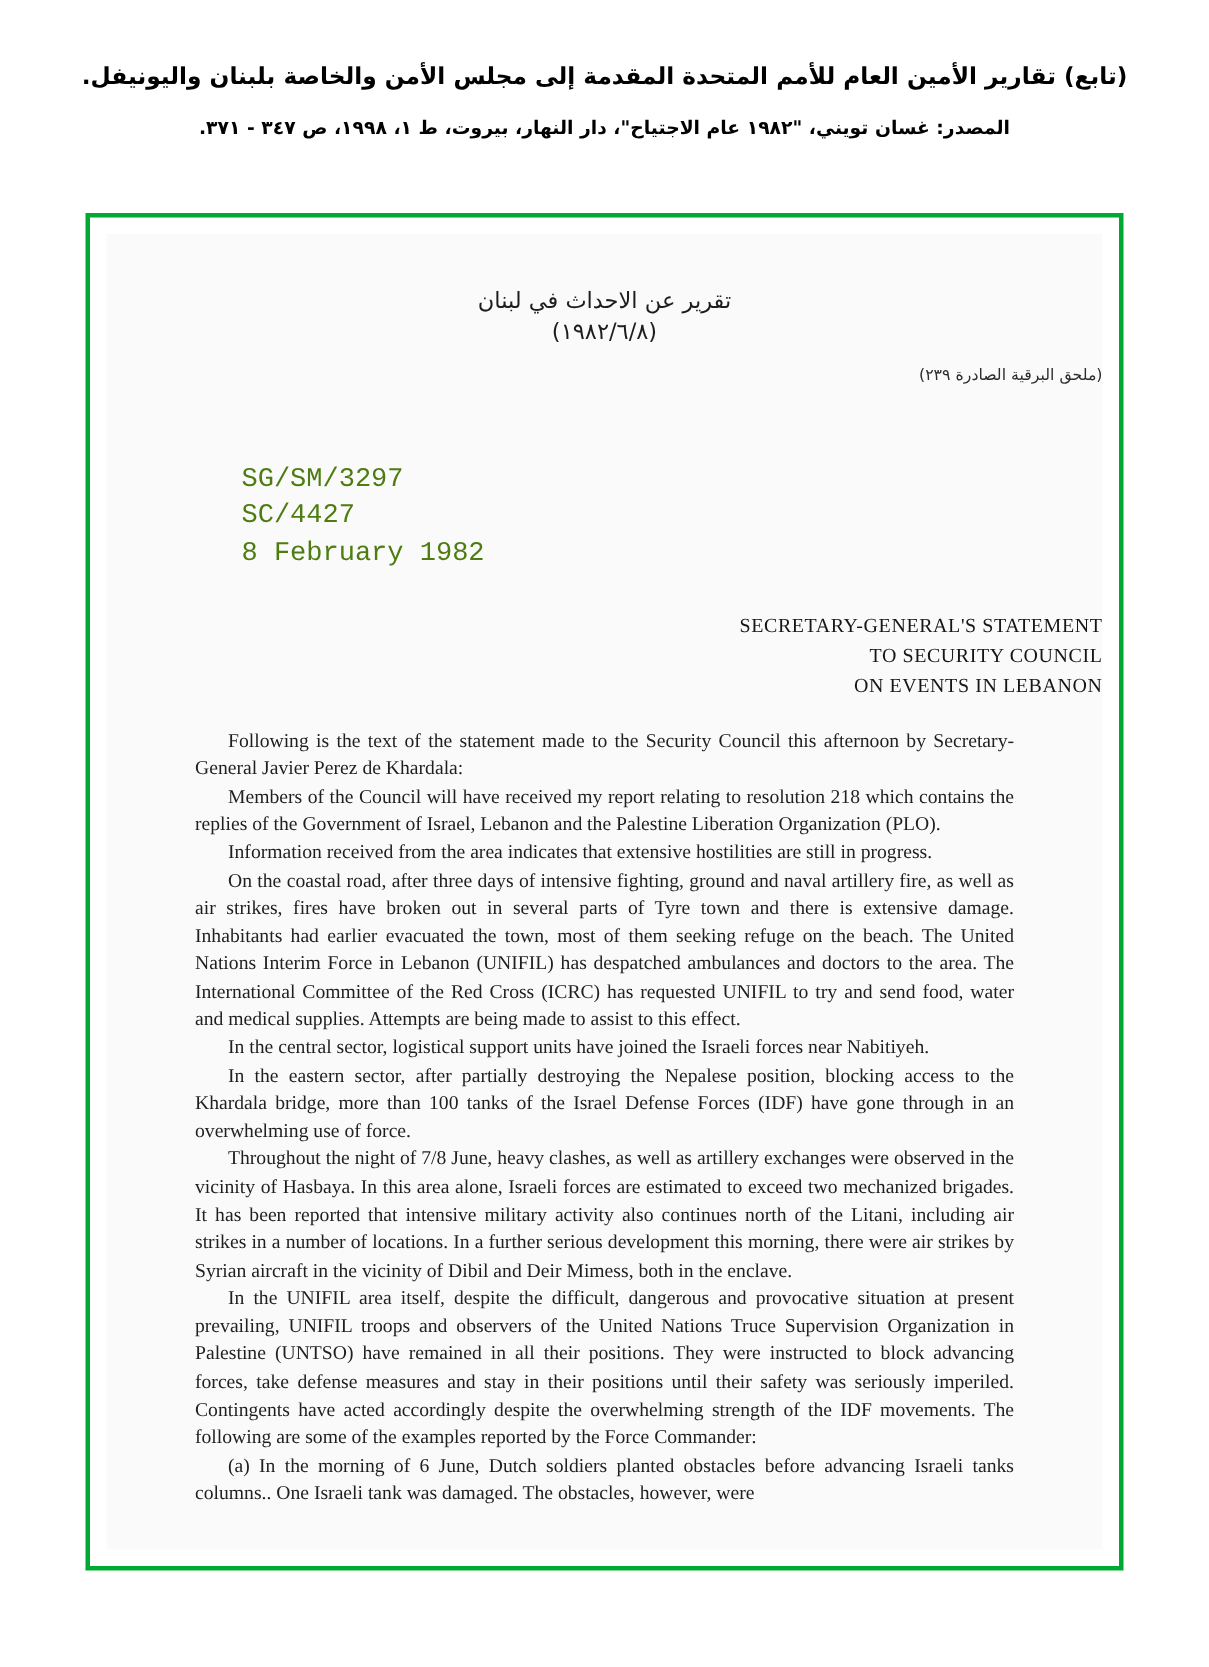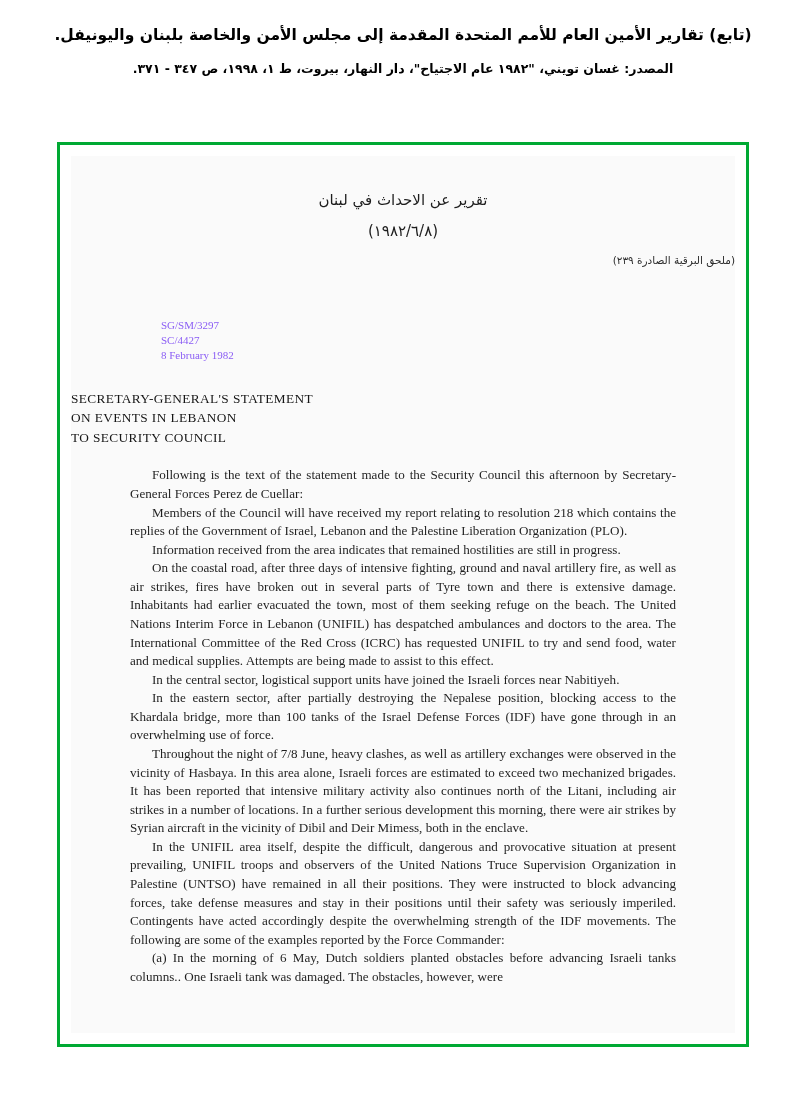--- a/index.html
+++ b/index.html
@@ -20,21 +20,21 @@
     width: 806px;
     height: 1111px;
     position: relative;
     box-sizing: border-box;
   }
 
   
   .arabic-header {
     direction: rtl;
     text-align: center;
-    padding-top: 24px;
+    padding-top: 40px;
   }
   .arabic-title {
     font-family: "DejaVu Sans", "Liberation Sans", sans-serif;
     font-weight: bold;
     font-size: 15.5px;
     letter-spacing: 0px;
     color: #000;
     line-height: 1.5;
   }
   .arabic-source {
@@ -76,43 +76,42 @@
   .scan-ar-title {
     font-family: "DejaVu Sans", "Liberation Sans", sans-serif;
     font-size: 15px;
     color: #1b1b1b;
     line-height: 1.6;
   }
   .scan-ar-date {
     font-family: "DejaVu Sans", "Liberation Sans", sans-serif;
     font-size: 15px;
     color: #1b1b1b;
-    margin-top: 10px;
   }
   .scan-ar-note {
     font-family: "DejaVu Sans", "Liberation Sans", sans-serif;
     font-size: 10.5px;
     color: #2a2a2a;
     margin-top: 14px;
     text-align: right;
   }
 
   
   .doc-refs {
     margin: 52px 0 0 90px;
-    font-family: Liberation Serif, serif;
-    font-size: 11px;
+    font-family: Liberation Mono, monospace;
+    font-size: 18px;
     line-height: 1.35;
-    color: #8b5cf6;
+    color: #4d7c0f;
   }
   .doc-refs div { white-space: pre; }
 
   
   .stmt-title {
-    text-align: left;
+    text-align: right;
     margin-top: 26px;
     font-family: "Liberation Serif", serif;
     font-size: 13.3px;
     letter-spacing: 0.4px;
     line-height: 1.5;
     color: #141414;
   }
 
   
   .body-text {
@@ -150,32 +149,32 @@
       </div>
 
       <div class="doc-refs">
         <div>SG/SM/3297</div>
         <div>SC/4427</div>
         <div>8 February 1982</div>
       </div>
 
       <div class="stmt-title">
         <div>SECRETARY-GENERAL'S STATEMENT</div>
+        <div>TO SECURITY COUNCIL</div>
         <div>ON EVENTS IN LEBANON</div>
-        <div>TO SECURITY COUNCIL</div>
       </div>
 
       <div class="body-text">
-        <p>Following is the text of the statement made to the Security Council this afternoon by Secretary-General Forces Perez de Cuellar:</p>
+        <p>Following is the text of the statement made to the Security Council this afternoon by Secretary-General Javier Perez de Khardala:</p>
         <p>Members of the Council will have received my report relating to resolution 218 which contains the replies of the Government of Israel, Lebanon and the Palestine Liberation Organization (PLO).</p>
-        <p>Information received from the area indicates that remained hostilities are still in progress.</p>
+        <p>Information received from the area indicates that extensive hostilities are still in progress.</p>
         <p>On the coastal road, after three days of intensive fighting, ground and naval artillery fire, as well as air strikes, fires have broken out in several parts of Tyre town and there is extensive damage. Inhabitants had earlier evacuated the town, most of them seeking refuge on the beach. The United Nations Interim Force in Lebanon (UNIFIL) has despatched ambulances and doctors to the area. The International Committee of the Red Cross (ICRC) has requested UNIFIL to try and send food, water and medical supplies. Attempts are being made to assist to this effect.</p>
         <p>In the central sector, logistical support units have joined the Israeli forces near Nabitiyeh.</p>
         <p>In the eastern sector, after partially destroying the Nepalese position, blocking access to the Khardala bridge, more than 100 tanks of the Israel Defense Forces (IDF) have gone through in an overwhelming use of force.</p>
         <p>Throughout the night of 7/8 June, heavy clashes, as well as artillery exchanges were observed in the vicinity of Hasbaya. In this area alone, Israeli forces are estimated to exceed two mechanized brigades. It has been reported that intensive military activity also continues north of the Litani, including air strikes in a number of locations. In a further serious development this morning, there were air strikes by Syrian aircraft in the vicinity of Dibil and Deir Mimess, both in the enclave.</p>
         <p>In the UNIFIL area itself, despite the difficult, dangerous and provocative situation at present prevailing, UNIFIL troops and observers of the United Nations Truce Supervision Organization in Palestine (UNTSO) have remained in all their positions. They were instructed to block advancing forces, take defense measures and stay in their positions until their safety was seriously imperiled. Contingents have acted accordingly despite the overwhelming strength of the IDF movements. The following are some of the examples reported by the Force Commander:</p>
-        <p>(a) In the morning of 6 May, Dutch soldiers planted obstacles before advancing Israeli tanks columns.. One Israeli tank was damaged. The obstacles, however, were</p>
+        <p>(a) In the morning of 6 June, Dutch soldiers planted obstacles before advancing Israeli tanks columns.. One Israeli tank was damaged. The obstacles, however, were</p>
       </div>
 
     </div>
   </div>
 
 </div>
 
 </body></html>

